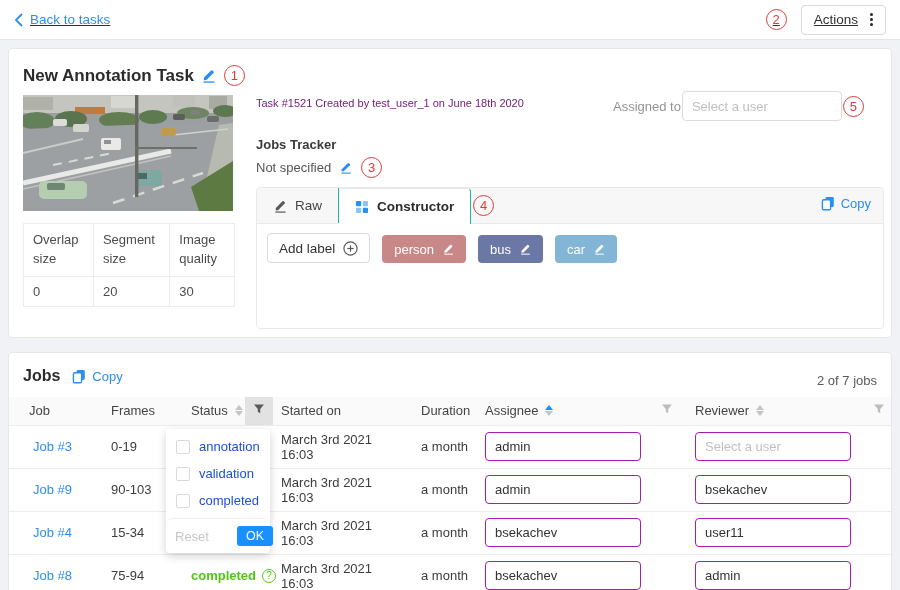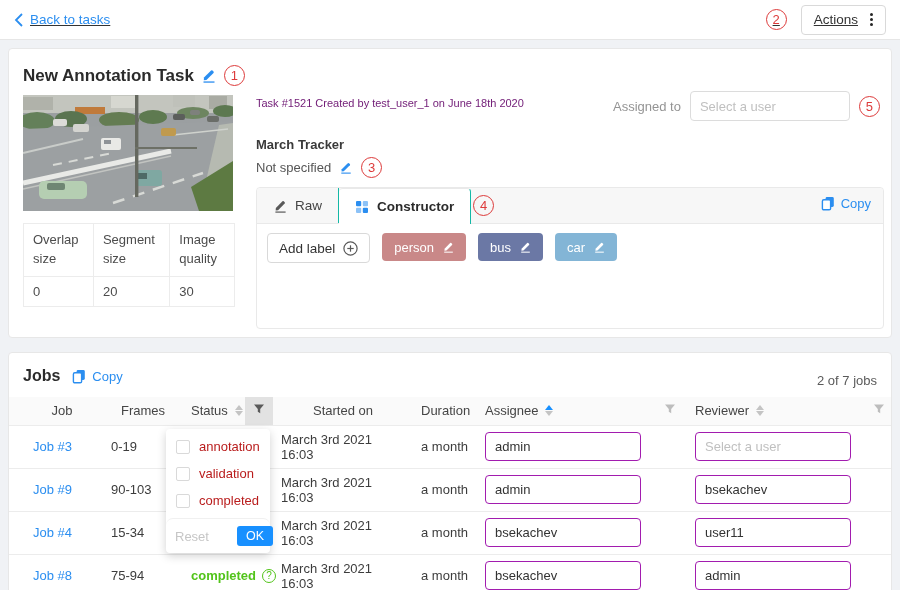--- a/index.html
+++ b/index.html
@@ -38,21 +38,21 @@
   .edit-ic svg { display:block; }
   .preview { position:absolute; left:14px; top:46px; width:210px; height:116px;
     overflow:hidden; background:#9b9fa1; }
   .params-table { position:absolute; left:14px; top:174px; width:212px;
     border:1px solid #ececec; border-collapse:collapse; }
   .params-table th, .params-table td { border:1px solid #ececec; text-align:left;
     font-weight:400; font-size:13px; padding:7px 9px; color:#4c4c4c; background:#fff; }
   .params-table th { line-height:1.45; }
   .meta-line { position:absolute; left:247px; top:48px; color:#701a75; font-size:11px; }
   .assigned-wrap { position:absolute; left:604px; top:42px; display:flex;
-    align-items:center; gap:9px; }
+    align-items:center; gap:1px; }
   .assigned-label { color:#949494; }
   .user-input { height:30px; border:1px solid #dcdcdc; border-radius:4px;
     padding:0 9px; font-size:13px; font-family:inherit; color:#333; width:160px;
     background:#fff; }
   .user-input::placeholder { color:#c0c0c0; }
   .issue-label { position:absolute; left:247px; top:88px; font-weight:700;
     color:#3a3a3a; }
   .issue-value-row { position:absolute; left:247px; top:108px; display:flex;
     align-items:center; gap:8px; color:#555; }
   
@@ -62,36 +62,36 @@
     border-bottom:1px solid #e9e9e9; display:flex; align-items:stretch;
     border-radius:4px 4px 0 0; }
   .tab { display:flex; align-items:center; gap:8px; padding:0 16px;
     font-size:13.5px; color:#444; cursor:pointer; border-right:1px solid #14b8a6; }
   .tab.active { background:#fff; color:#2b2b2b; margin-bottom:-1px;
     border-top:1px solid #e9e9e9; border-radius:4px 4px 0 0; font-weight:600; }
   .tab.first { border-left:none; border-radius:4px 0 0 0; }
   .tabbar .callout { position:absolute; left:216px; top:7px; }
   .copy-link { position:absolute; right:12px; top:8px; display:flex;
     align-items:center; gap:6px; color:#2b8ef0; cursor:pointer; }
-  .labels-content { padding:9px 10px; display:flex; align-items:flex-start; gap:12px; }
+  .labels-content { padding:9px 10px; display:flex; align-items:flex-end; gap:12px; }
   .add-label-btn { display:flex; align-items:center; gap:8px; height:30px;
     padding:0 11px; background:#fff; border:1px solid #d9d9d9; border-radius:4px;
     font-size:13.5px; color:#333; cursor:pointer; font-family:inherit; }
   .label-tag { display:inline-flex; align-items:center; gap:8px; height:28px;
     padding:0 12px; border-radius:4px; color:#fff; font-size:13px; cursor:pointer; }
   .label-tag .edit-ic { color:#fff; width:12px; }
   
   .jobs-head { position:absolute; left:14px; top:14px; display:flex;
     align-items:center; gap:12px; }
   .jobs-title { font-size:16px; font-weight:700; color:#2b2b2b; }
   .jobs-count { position:absolute; right:14px; top:20px; color:#5a5a5a; }
   .jobs-table { position:absolute; left:0; top:44px; width:882px;
     border-collapse:collapse; table-layout:fixed; }
   .jobs-table th { background:#fafafa; font-weight:400; color:#454545;
-    font-size:13px; text-align:center; padding:6px 8px; height:28px; }
+    font-size:13px; text-align:left; padding:6px 8px; height:28px; }
   .jobs-table td { border-bottom:1px solid #ececec; font-size:13px;
     color:#3c3c3c; padding:6px 8px; height:41px; }
   .jobs-table tr.hdr th { border-bottom:1px solid #ececec; }
   .th-flex { display:flex; align-items:center; gap:7px; }
   .job-link { color:#2b8ef0; cursor:pointer; padding-left:16px; display:inline-block; }
   .sorter { display:inline-flex; flex-direction:column; gap:1px; cursor:pointer; }
   .funnel-cell { text-align:center; }
   .funnel-cell.active-filter { background:#e2e2e2; }
   .funnel { cursor:pointer; display:inline-block; }
   .status-completed { color:#52c41a; font-weight:600; display:inline-flex;
@@ -101,21 +101,21 @@
     justify-content:center; font-weight:400; cursor:pointer; }
   .cell-input { width:156px; height:29px; border:1px solid #a21caf;
     border-radius:4px; padding:0 9px; font-size:13px; font-family:inherit;
     color:#333; background:#fff; }
   .cell-input::placeholder { color:#c0c0c0; }
   
   .filter-dropdown { position:absolute; left:166px; top:429px; width:104px;
     background:#fff; border-radius:4px; box-shadow:0 3px 10px rgba(0,0,0,0.18);
     z-index:30; padding-top:4px; }
   .filter-option { display:flex; align-items:center; gap:9px; padding:6px 10px;
-    cursor:pointer; color:#b91c1c;text-align:right; }
+    cursor:pointer; color:#1d4ed8;text-align:right; }
   .checkbox { width:14px; height:14px; border:1px solid #d9d9d9; border-radius:2px;
     background:#fff; flex:none; }
   .filter-footer { display:flex; align-items:center; justify-content:space-between;
     border-top:1px solid #f0f0f0; margin-top:4px; padding:7px 9px;border-radius:7px; }
   .reset-btn { color:#c6c6c6; cursor:default; }
   .ok-btn { background:#1890ff; border:none; color:#fff; border-radius:3px;
     font-size:12.5px; padding:3px 9px; cursor:pointer; font-family:inherit;margin-left:28px; }
 </style>
 </head>
 <body>
@@ -210,21 +210,21 @@
     </table>
 
   <div class="meta-line">Task #1521 Created by test_user_1 on June 18th 2020</div>
 
   <div class="assigned-wrap">
     <span class="assigned-label">Assigned to</span>
     <input class="user-input" placeholder="Select a user" style="">
     <span class="callout">5</span>
   </div>
 
-  <div class="issue-label">March Tracker</div>
+  <div class="issue-label">Jobs Tracker</div>
   <div class="issue-value-row">
     <span>Not specified</span>
     <span class="edit-ic">
       <svg width="12" height="13" viewBox="0 0 14 15">
           <path d="M2 9.6 L9.1 2.5 a1 1 0 0 1 1.4 0 l1 1 a1 1 0 0 1 0 1.4 L4.4 12 L1.8 12.3 Z" fill="currentColor"></path>
           <rect x="1.5" y="13.4" width="11" height="1.3" fill="currentColor"></rect>
         </svg>
     </span>
     <span class="callout">3</span>
   </div>

